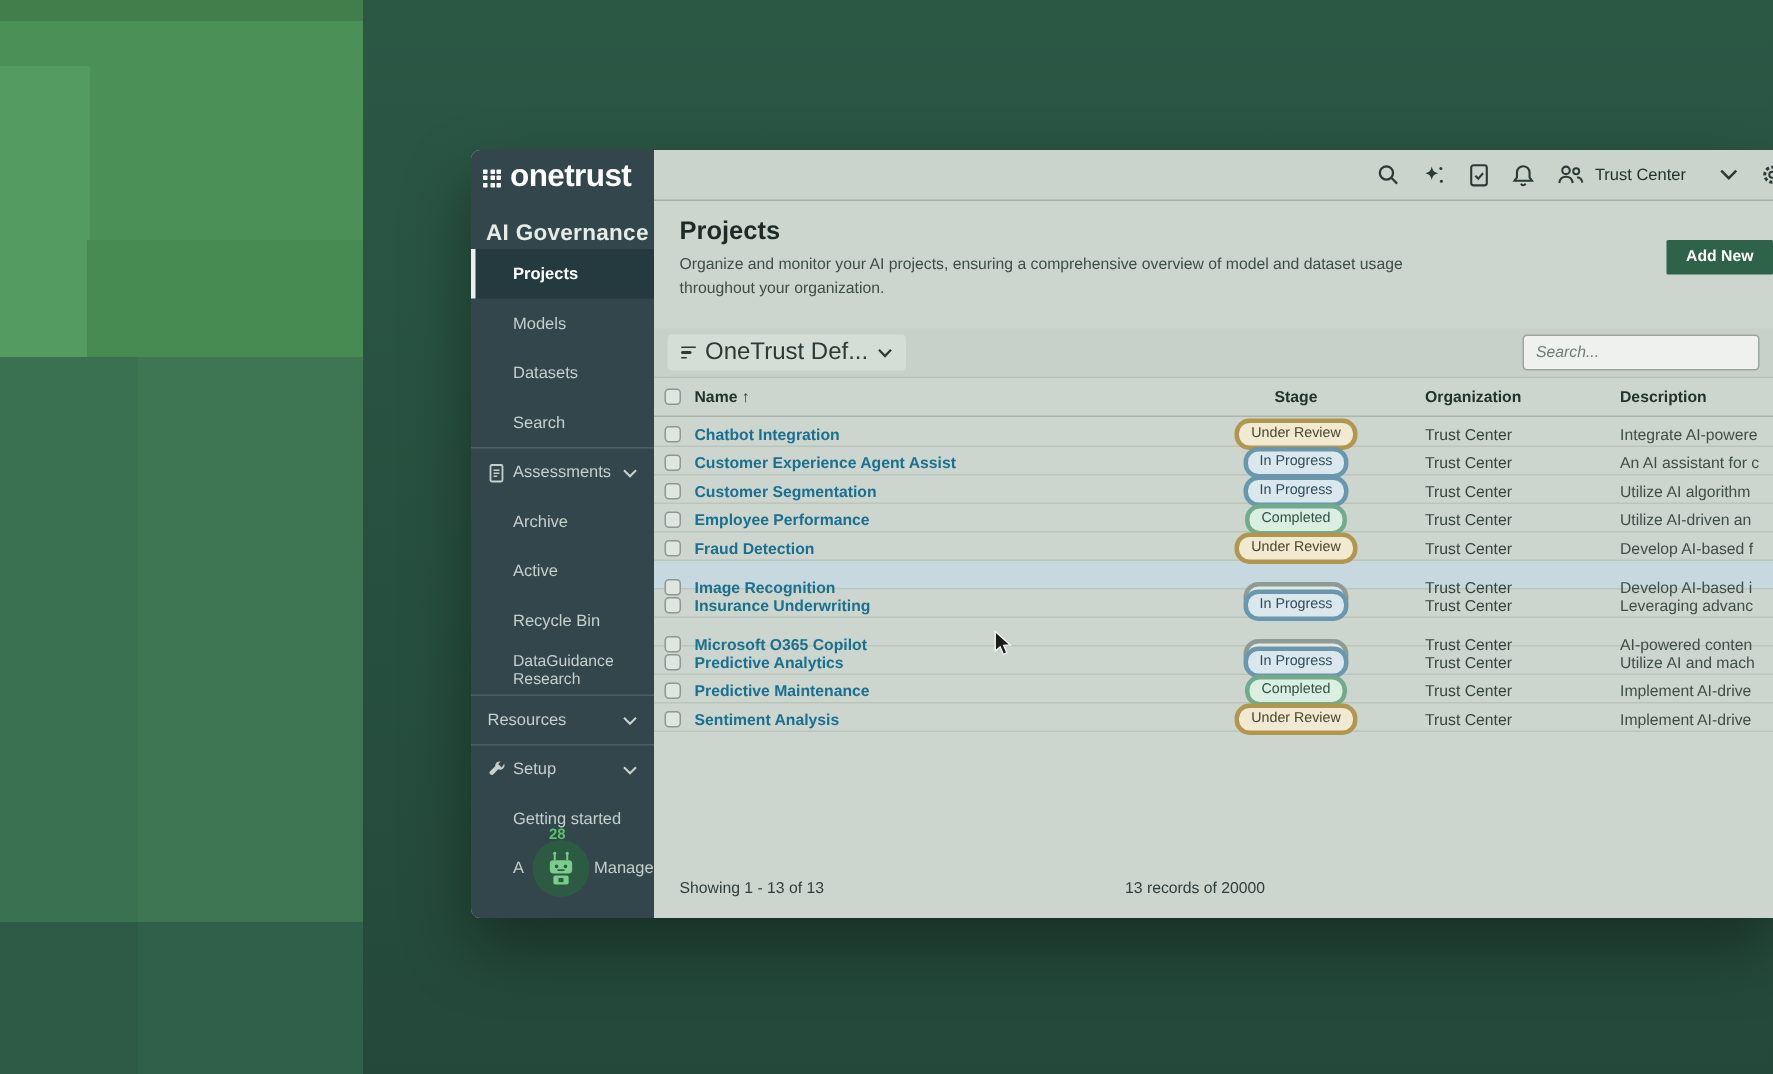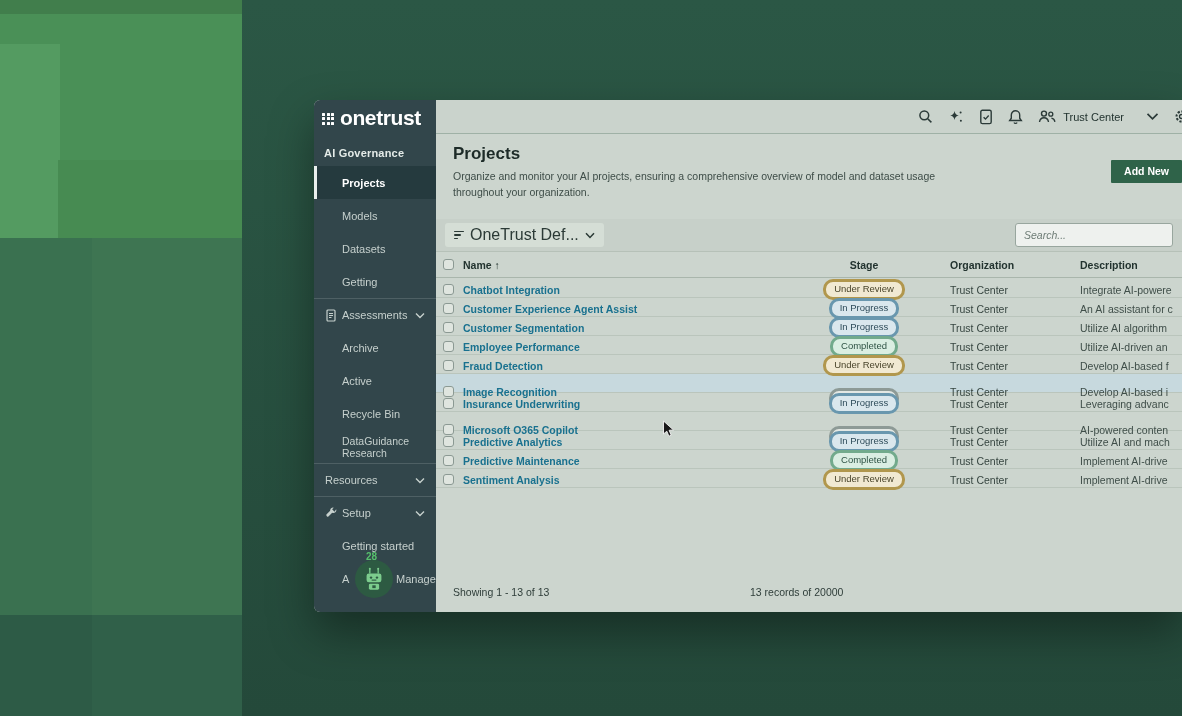--- a/index.html
+++ b/index.html
@@ -25,21 +25,21 @@
     position:absolute; left:314px; top:100px; width:868px; height:512px;
     display:flex; overflow:hidden; border-radius:6px 0 0 6px;
     box-shadow:0 20px 45px rgba(0,0,0,.38); background:#ccd5ce;
   }
   
   .sidebar { width:122px; flex:none; background:#32464b; color:#c6d0cd; display:flex; flex-direction:column; }
   .logo-row { height:37px; display:flex; align-items:center; padding-left:8px; gap:6px; }
   .grid-icon { display:inline-grid; grid-template-columns:repeat(3,3px); grid-auto-rows:3px; gap:1.5px; }
   .grid-icon i { background:#fff; border-radius:0.5px; }
   .logo-text { color:#fff; font-size:21px; font-weight:700; letter-spacing:-0.4px; line-height:1; padding-bottom:2px; }
-  .product-label { height:29px; padding:10px 0 0 10px; font-size:11px; font-weight:700; color:#e4ebe8; letter-spacing:.2px; }
+  .product-label { height:29px; padding:10px 0 0 10px; font-size:15px; font-weight:700; color:#e4ebe8; letter-spacing:.2px; }
   .nav { flex:1; display:flex; flex-direction:column; overflow:hidden; }
   .nav-item { height:33px; flex:none; display:flex; align-items:center; font-size:11px; color:#c6d0cd; padding-left:28px; position:relative; cursor:pointer; }
   .nav-item.section { padding-left:11px; }
   .nav-item.sep { border-top:1px solid rgba(255,255,255,.14); }
   .nav-item .nico { margin-right:5px; display:inline-flex; }
   .nav-item .chev { margin-left:auto; margin-right:11px; display:inline-flex; }
   .nav-item.active { background:#253a3e; color:#fff; font-weight:700; }
   .nav-item.active::before { content:""; position:absolute; left:0; top:0; bottom:0; width:3px; background:#e9efed; }
   .item-manager .mlabel { position:absolute; left:82px; }
   .item-manager .mprefix { position:absolute; left:28px; }
@@ -132,21 +132,21 @@
         <div class="nav-item active">
             <span>Projects</span>
           </div>
         <div class="nav-item">
             <span>Models</span>
           </div>
         <div class="nav-item">
             <span>Datasets</span>
           </div>
         <div class="nav-item">
-            <span>Getting</span>
+            <span>Search</span>
           </div>
         <div class="nav-item section sep">
           <span class="nico">
             <svg width="12" height="13" viewBox="0 0 12 13">
                 <rect x="2" y="1" width="8" height="11" rx="1" fill="none" stroke="#c6d0cd" stroke-width="1.2"></rect>
                 <path d="M4 4.5h4M4 6.5h4M4 8.5h2.5" stroke="#c6d0cd" stroke-width="1"></path>
               </svg>
           </span>
           <span>Assessments</span>
           <span class="chev">

